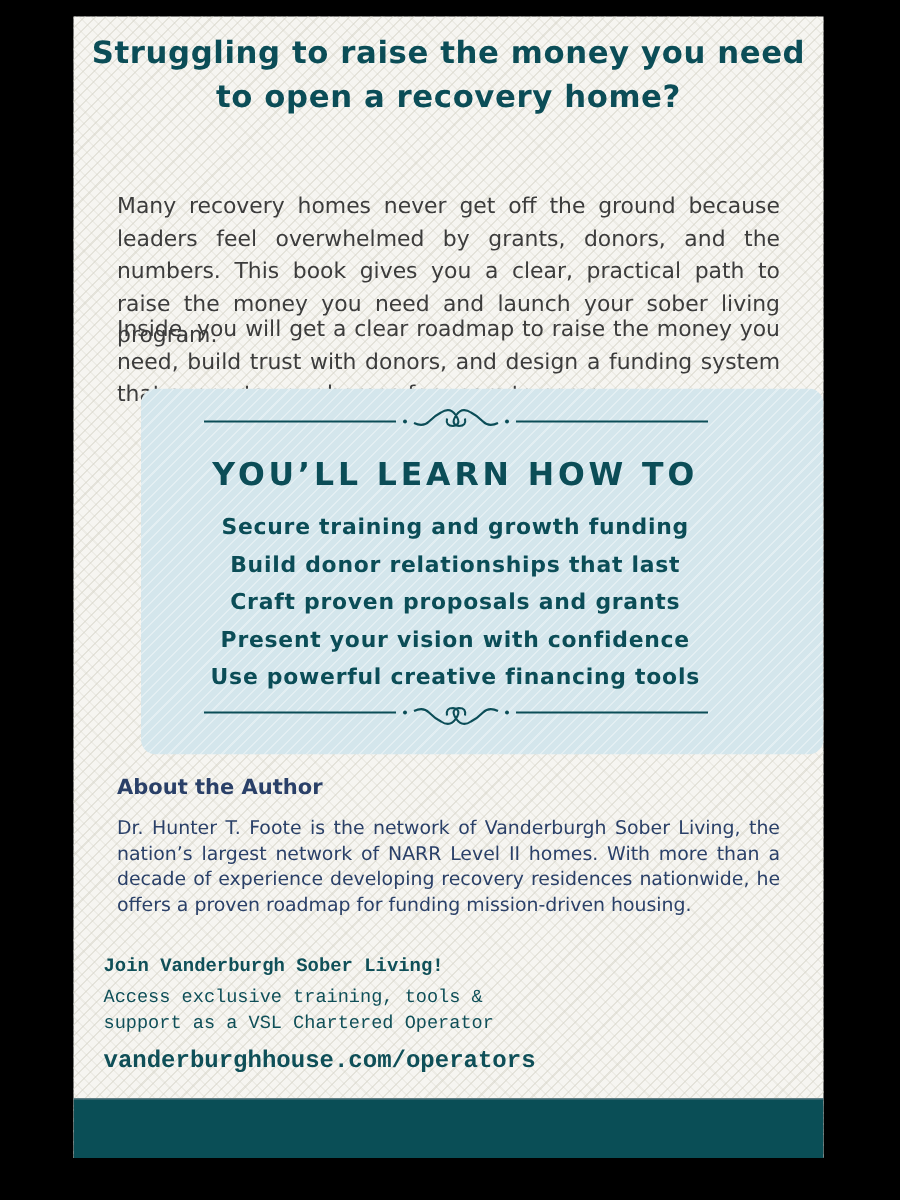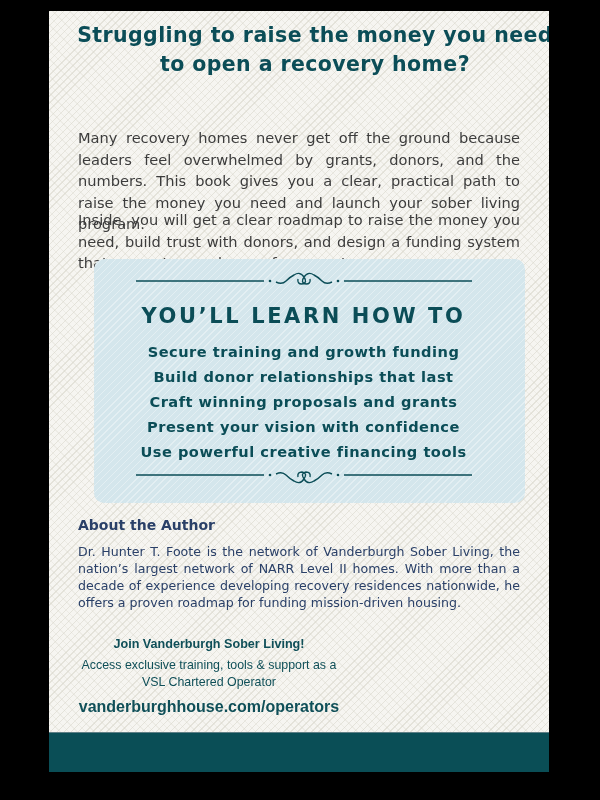--- a/index.html
+++ b/index.html
@@ -11,37 +11,36 @@
   .card {
     position: absolute; left: 49px; top: 11px; width: 500px; height: 761px;
     background-color: #f6f5f1;
     background-image:
       repeating-linear-gradient(135deg, rgba(214,212,200,0.55) 0 1px, transparent 1px 5px),
       repeating-linear-gradient(45deg, rgba(214,212,200,0.28) 0 1px, transparent 1px 6px);
     box-shadow: 2px 3px 6px rgba(0,0,0,0.4);
     overflow: hidden;
   }
   .headline {
-    position: absolute; left: 16px; top: 10px; width: 500px;
+    position: absolute; left: 0; top: 10px; width: 500px;
     text-align: center; color: #0b4d57; font-weight: bold;
     font-size: 20.5px; line-height: 29px; letter-spacing: 0.4px;
   }
   .para {
     position: absolute; left: 29px; width: 442px;
     color: #3c3c3c; font-size: 14.6px; line-height: 21.5px;
     text-align: justify; text-align-last: left;
   }
   .p1 { top: 116px; }
   .p2 { top: 198px; }
   .learn-box {
-    position: absolute; left: 45px; top: 248px; width: 419px; height: 244px;
+    position: absolute; left: 45px; top: 248px; width: 455px; height: 244px;
     border-radius: 10px;
     background-color: #d4e6ec;
     background-image: repeating-linear-gradient(135deg, rgba(255,255,255,0.35) 0 1px, transparent 1px 5px);
-    padding-left: 12px;
   }
   .ornament {
     position: absolute; left: 42px; width: 336px; height: 24px;
   }
   .orn-top { top: 8px; }
   .orn-bottom { top: 206px; }
   .learn-title {
     position: absolute; left: 0; top: 45px; width: 419px; text-align: center;
     color: #0b4d57; font-weight: bold; font-size: 21px; letter-spacing: 2.6px;
   }
@@ -57,22 +56,22 @@
     position: absolute; left: 29px; top: 506px;
     color: #2a4068; font-weight: bold; font-size: 14px;
   }
   .about-text {
     position: absolute; left: 29px; top: 532px; width: 442px;
     color: #2a4068; font-size: 12.6px; line-height: 17px;
     text-align: justify; text-align-last: left;
   }
   .about-text b { font-weight: normal; }
   .cta {
-    position: absolute; left: 20px; top: 624px; width: 280px; text-align: center;
-    color: #0f4f58; font-family: Liberation Sans, sans-serif;
+    position: absolute; left: 20px; top: 624px; width: 280px; 
+    color: #0f4f58; font-family: Liberation Mono, monospace;
   }
   .cta-title { font-weight: bold; font-size: 12.6px; line-height: 18px; margin-bottom: 4px; }
   .cta-text { font-size: 12.4px; line-height: 17px; }
   .cta-link {
     display: block; font-weight: bold; font-size: 16px; margin-top: 7px;
     color: #0f4f58; text-decoration: none;
   }
   .footer-band {
     position: absolute; left: 0; top: 721px; width: 500px; height: 40px;
     background: #0a4e56; border-top: 1px solid #5f7f86;
@@ -95,21 +94,21 @@
       <circle cx="134" cy="14" r="1.3" fill="#0b4d57"></circle>
       <circle cx="202" cy="14" r="1.3" fill="#0b4d57"></circle>
       <path d="M140 15 q6 3 10 -1 q4 -4 8 -6 q6 -4 10 2 q4 6 -2 7 q-5 0 -4 -5 M196 15 q-6 3 -10 -1 q-4 -4 -8 -6 q-6 -4 -10 2 q-4 6 2 7 q5 0 4 -5" fill="none" stroke="#0b4d57" stroke-width="1.4"></path>
     </svg>
 
     <div class="learn-title">YOU’LL LEARN HOW TO</div>
 
     <ul class="learn-list">
       <li>Secure training and growth funding</li>
       <li>Build donor relationships that last</li>
-      <li>Craft winning proposals and grants</li>
+      <li>Craft proven proposals and grants</li>
       <li>Present your vision with confidence</li>
       <li>Use powerful creative financing tools</li>
     </ul>
 
     <svg class="ornament orn-bottom" viewBox="0 0 336 24">
       <line x1="0" y1="10" x2="128" y2="10" stroke="#0b4d57" stroke-width="1.3"></line>
       <line x1="208" y1="10" x2="336" y2="10" stroke="#0b4d57" stroke-width="1.3"></line>
       <circle cx="134" cy="10" r="1.3" fill="#0b4d57"></circle>
       <circle cx="202" cy="10" r="1.3" fill="#0b4d57"></circle>
       <path d="M140 9 q6 -3 10 1 q4 4 8 6 q6 4 10 -2 q4 -6 -2 -7 q-5 0 -4 5 M196 9 q-6 -3 -10 1 q-4 4 -8 6 q-6 4 -10 -2 q-4 -6 2 -7 q5 0 4 5" fill="none" stroke="#0b4d57" stroke-width="1.4"></path>

